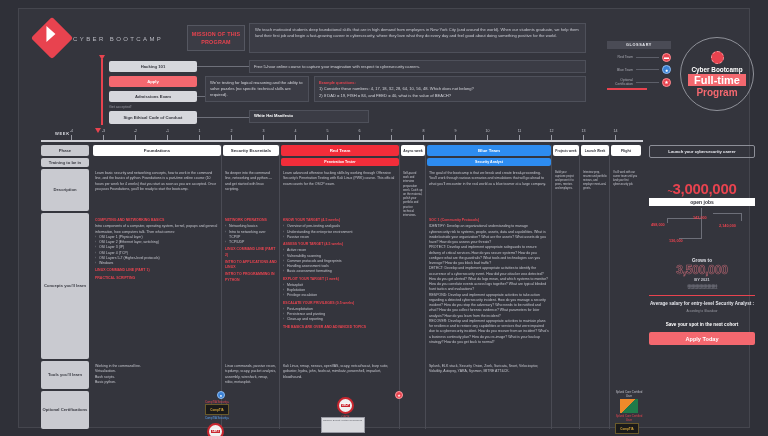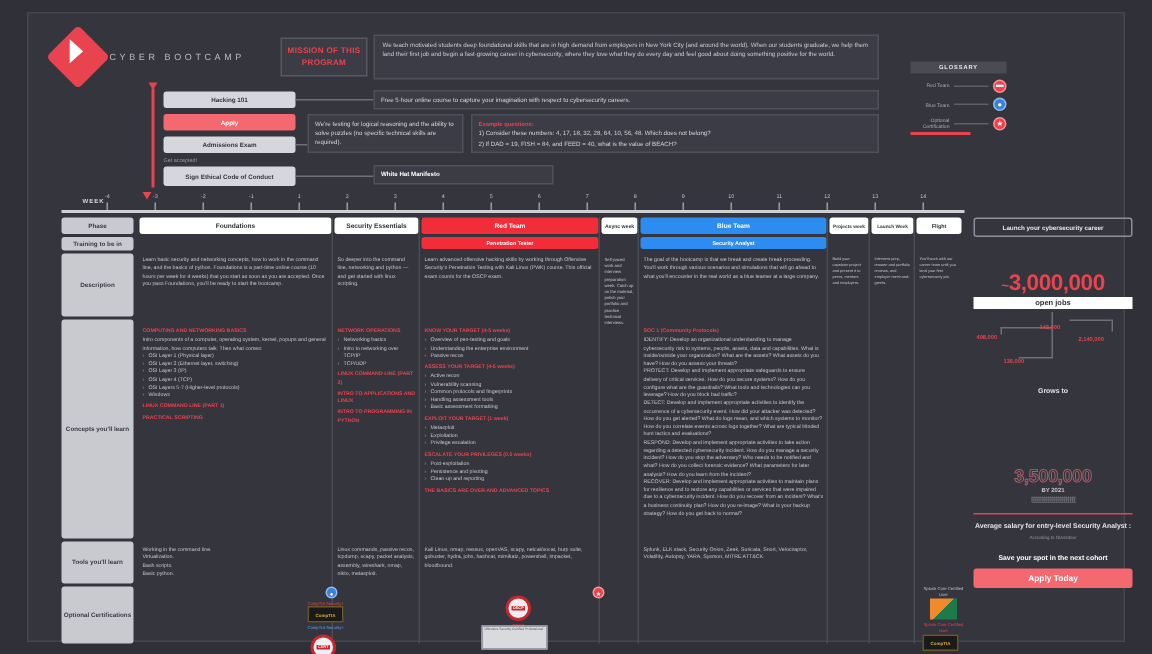--- a/index.html
+++ b/index.html
@@ -248,21 +248,20 @@
   }
   .bdline { position: absolute; background: #6d6f79; }
   .grows {
     text-align: center; color: #e3e4ea; font-size: 4.6px; font-weight: bold;
     margin-top: 4px;
   }
   .grows-num {
     text-align: center; font-size: 12px; font-weight: bold;
     color: transparent; -webkit-text-stroke: .6px #b0616d;
     letter-spacing: -.2px;
-    margin-top: 47px;
   }
   .grows-yr { text-align: center; color: #c6c7cf; font-size: 4px; font-weight: bold; }
   .people {
     text-align: center; color: #6c6d77; font-size: 7px; letter-spacing: -.6px;
     margin-top: 1px; overflow: hidden; height: 9px;
   }
   .redrule { height: 1px; background: #e8434f; margin: 3px 0 5px; }
   .salary-lbl {
     text-align: center; color: #e3e4ea; font-size: 4.6px; font-weight: bold; line-height: 1.5;
   }
@@ -391,20 +390,26 @@
       <span class="gl-dot blue">●</span>
     </div>
     <div class="gl-row">
       <span class="gl-lbl">Optional Certification</span>
       <span class="gl-line"></span>
       <span class="gl-dot red">★</span>
     </div>
     <div class="gl-bar" style="width:40px;"></div>
   </div>
 
+  <div class="prog-circle">
+    <div class="prog-seal"></div>
+    <div class="prog-l1">Cyber Bootcamp</div>
+    <div class="prog-l2">Full-time</div>
+    <div class="prog-l3">Program</div>
+  </div>
 
   <div class="week-label">WEEK</div>
   <div class="axis">
     <div class="start-arrow" style="left:54px;"></div>
     <div class="tick" style="left:30px;">
           <span>-4</span>
         </div>
     <div class="tick" style="left:62px;">
           <span>-3</span>
         </div>

